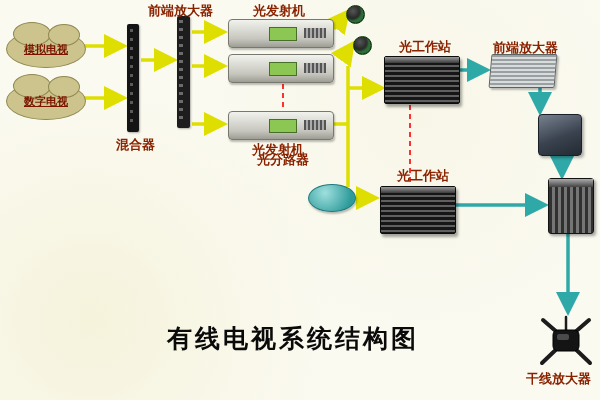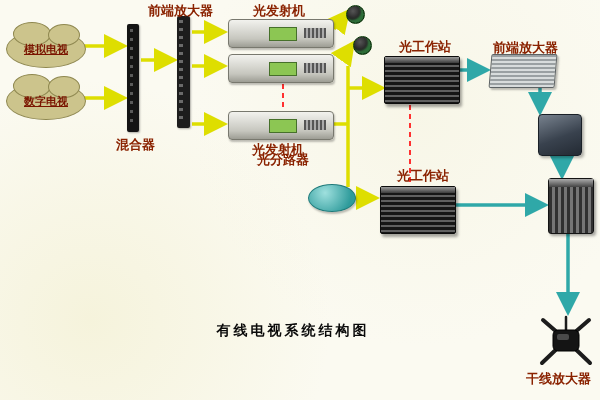--- a/index.html
+++ b/index.html
@@ -7,21 +7,21 @@
     position:relative;width:600px;height:400px;overflow:hidden;
     background:
       radial-gradient(circle at 15% 80%, rgba(235,230,180,.35), transparent 40%),
       radial-gradient(circle at 70% 30%, rgba(240,238,210,.3), transparent 45%),
       #fbfaf1;
     font-family:"Liberation Sans", sans-serif;
   }
   .connectors{position:absolute;left:0;top:0;width:600px;height:400px;pointer-events:none;}
   .lbl{position:absolute;font-size:13px;font-weight:bold;color:#8a2200;line-height:1.25;white-space:pre-line;}
   .title{position:absolute;left:158px;top:322px;width:270px;text-align:center;
-    font-size:14px;font-weight:bold;letter-spacing:3px;color:#0a0a0a;}
+    font-size:25px;font-weight:bold;letter-spacing:3px;color:#0a0a0a;}
   
   .cloud{position:absolute;width:78px;height:36px;background:#ccc48c;border:1px solid #8f8850;
     border-radius:50%;display:flex;align-items:center;justify-content:center;}
   .cloud::before{content:"";position:absolute;left:6px;top:-9px;width:36px;height:22px;
     background:#ccc48c;border:1px solid #8f8850;border-radius:50%;}
   .cloud::after{content:"";position:absolute;right:5px;top:-7px;width:30px;height:20px;
     background:#ccc48c;border:1px solid #8f8850;border-radius:50%;}
   .cloud-label{position:relative;z-index:2;font-size:11px;font-weight:bold;color:#7a1500;text-decoration:underline;}
   .cloud.analog{left:6px;top:30px;}
   .cloud.digital{left:6px;top:82px;}

